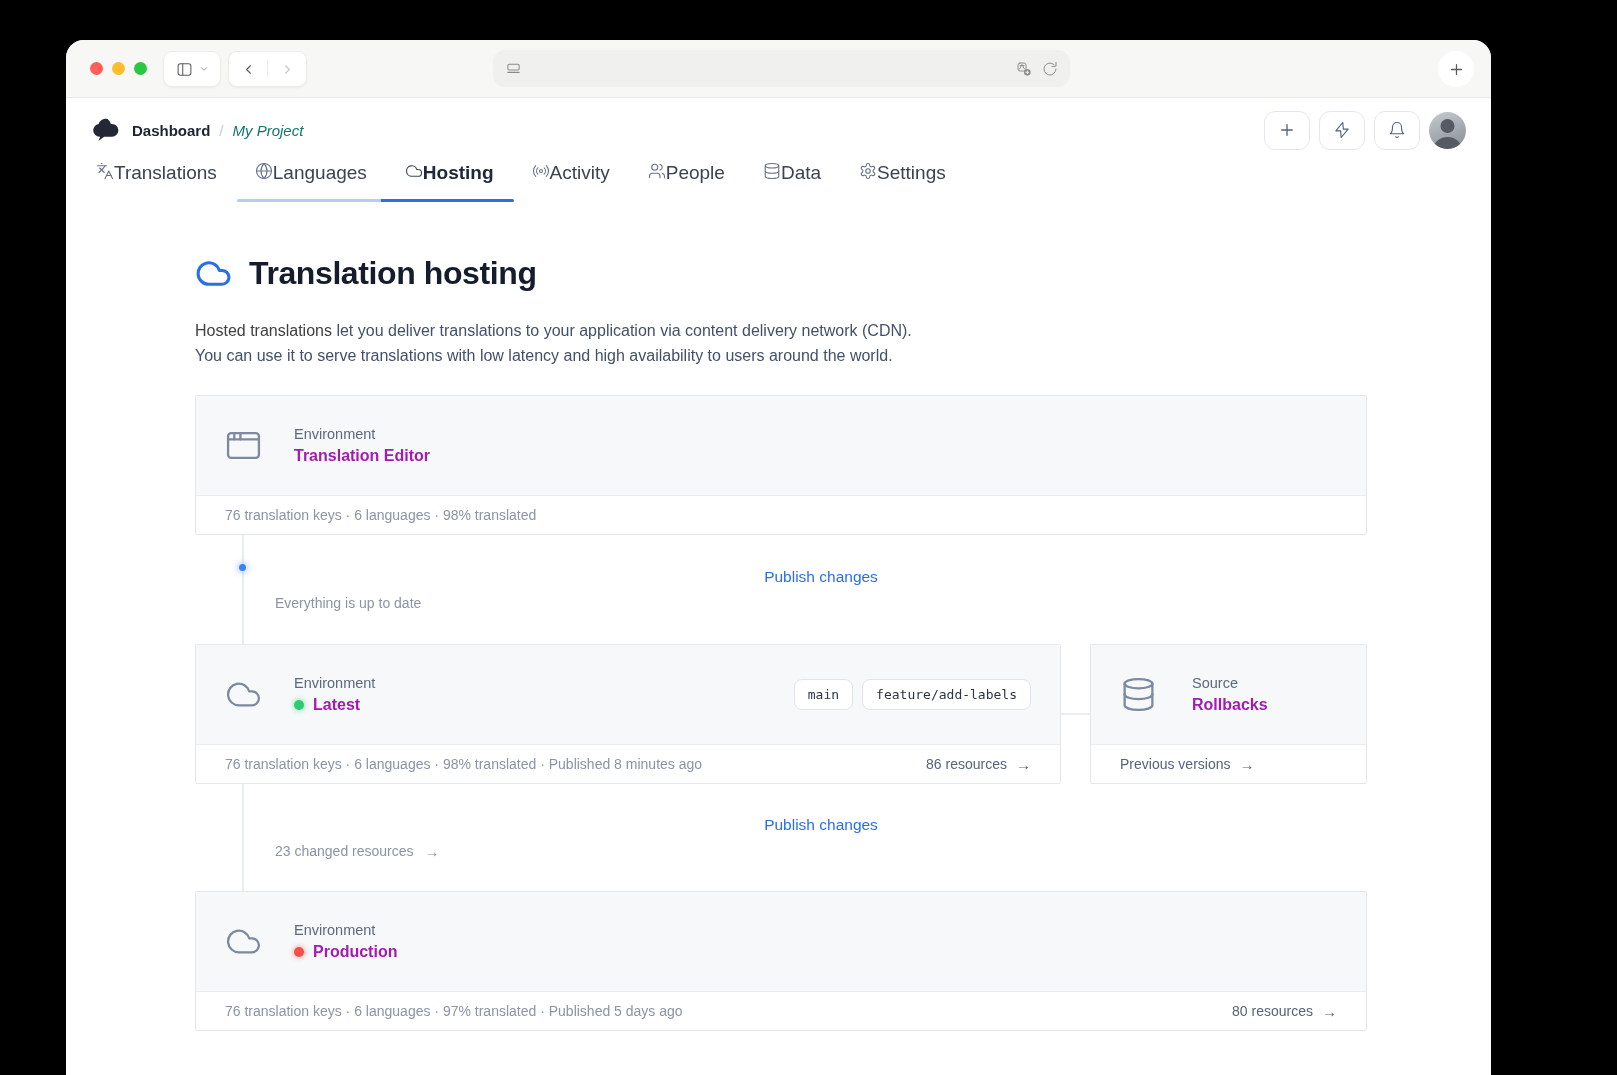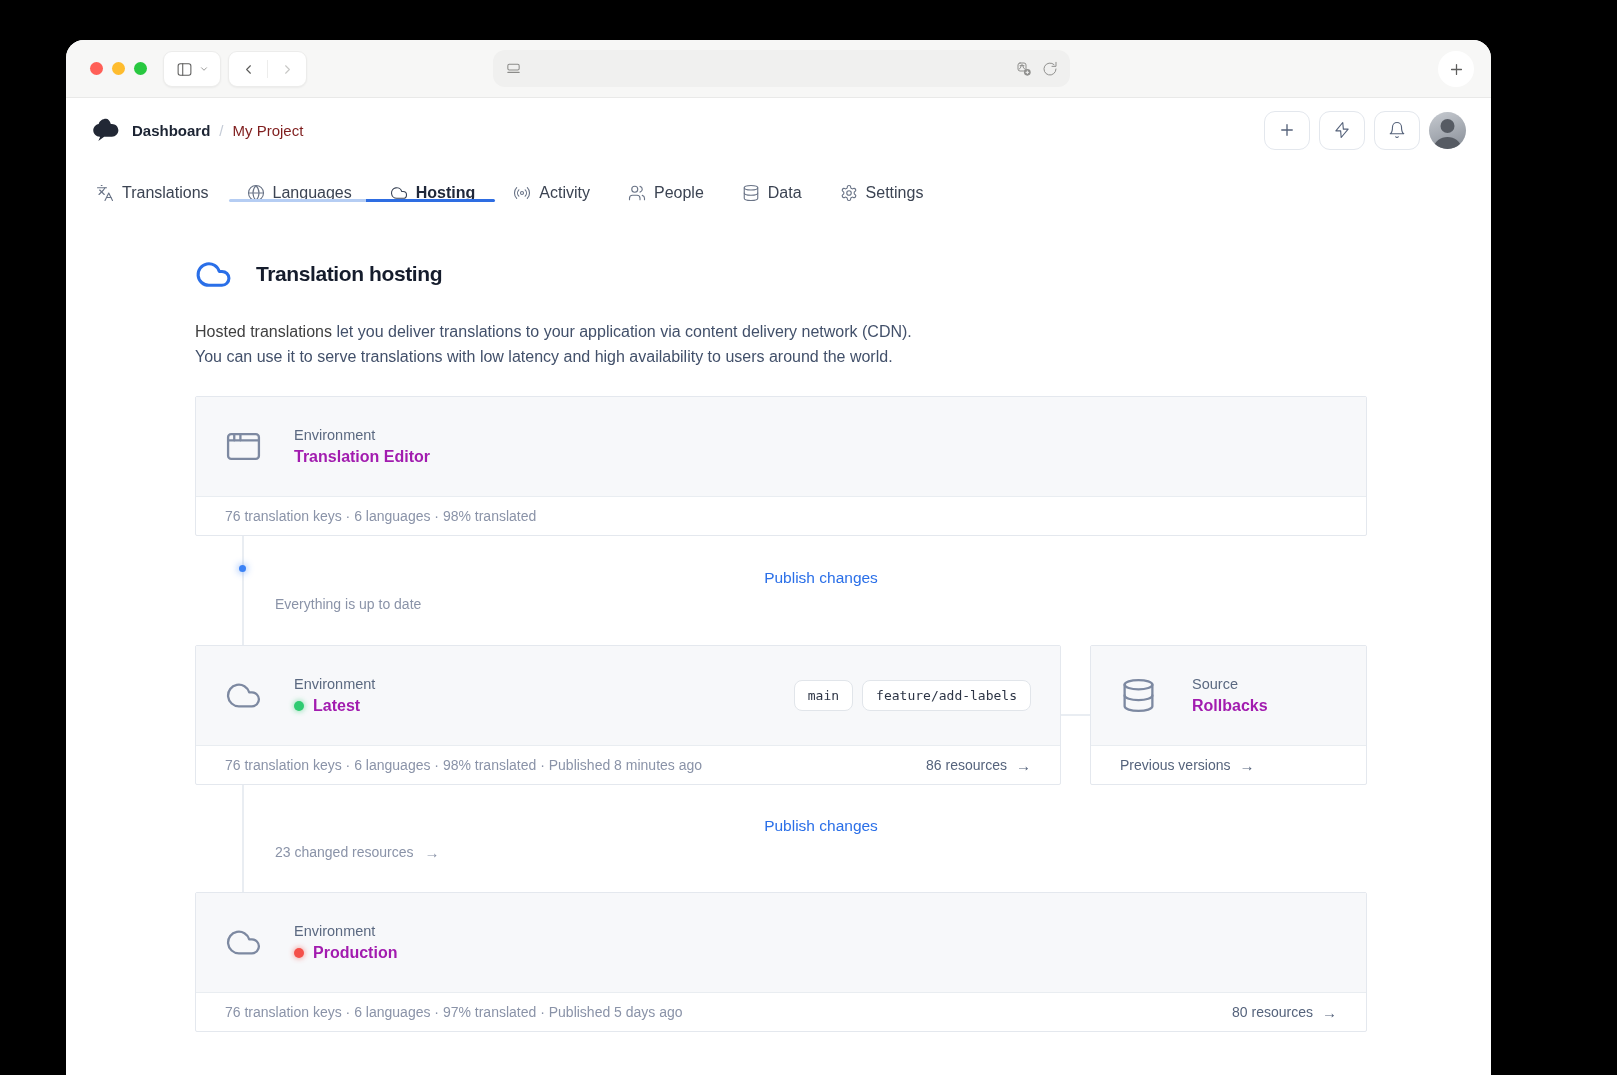--- a/index.html
+++ b/index.html
@@ -30,50 +30,50 @@
   .ic{display:inline-flex;align-items:center;justify-content:center;}
   .ic svg{stroke:currentColor;fill:none;stroke-width:1.8;stroke-linecap:round;stroke-linejoin:round;}
   .ic.thin svg{stroke-width:1.5;}
 
   
   .appbar{height:64px;display:flex;align-items:center;padding:0 25px;background:#fff;justify-content:center;}
   .logo{width:30px;height:26px;margin-right:11px;}
   .crumbs{display:flex;align-items:center;gap:9px;font-size:15px;}
   .crumb-a{font-weight:700;color:#1c2433;}
   .crumb-sep{color:#c4cbd6;}
-  .crumb-b{color:#7f1d1d;}
+  .crumb-b{color:#0f766e;font-style:italic;}
   .appbar-right{margin-left:auto;display:flex;align-items:center;gap:9px;}
   .hbtn{width:44px;height:37px;border-radius:11px;border:1px solid #e3e7ed;background:#fff;
         display:flex;align-items:center;justify-content:center;color:#55627a;}
   .assist{width:193px;height:37px;border-radius:11px;border:1px solid #e3e7ed;background:#fff;
           display:flex;align-items:center;padding:0 12px;box-sizing:border-box;gap:9px;color:#7e8aa2;}
   .assist input{border:0;outline:0;background:transparent;flex:1;min-width:0;font-size:15px;
                 font-family:inherit;color:#3a4references;color:#3a4560;}
   .assist input::placeholder{color:#8d99af;}
   .assist .kbd{color:#a6afc1;font-size:14px;white-space:nowrap;}
   .avatar{width:37px;height:37px;border-radius:50%;overflow:hidden;background:linear-gradient(160deg,#c7cbd1,#878d96);
           display:flex;align-items:flex-end;justify-content:center;}
 
   
   .tabs{display:flex;align-items:center;height:40px;padding-left:16px;background:#fff;}
-  .tab{position:relative;display:flex;align-items:flex-end;gap:8px;height:40px;padding:0 14px;
-       margin-right:10px;font-size:16px;font-weight:500;color:#3b4352;cursor:default;}
+  .tab{position:relative;display:flex;align-items:flex-start;gap:0;height:40px;padding:0 14px;
+       margin-right:10px;font-size:19px;font-weight:500;color:#3b4352;cursor:default;}
   .tab .ic{color:#6a7487;}
   .tab.active{color:#20283a;font-weight:600;}
   .tab.active .ic{color:#3c4658;}
   .tab.ind-light::after{content:'';position:absolute;left:-4px;right:-10px;bottom:0;height:3px;
        background:#b5cdf3;border-radius:2px 0 0 2px;}
   .tab.ind-dark::after{content:'';position:absolute;left:-10px;right:-6px;bottom:0;height:3px;
        background:#2e6de2;border-radius:0 2px 2px 0;}
 
   
   .main{width:1172px;margin-left:129px;}
   .page-title{display:flex;align-items:center;gap:17px;margin-top:53px;color:#151c2c;}
   .page-title .ic{color:#2a6fe8;}
-  .page-title h1{margin:7px;font-size:21px;font-weight:700;letter-spacing:-.4px;}
+  .page-title h1{margin:0;font-size:32px;font-weight:700;letter-spacing:-.4px;}
   .intro{margin-top:27px;font-size:16px;line-height:24.5px;color:#42506a;}
   .intro a{color:#404040;text-decoration:none;}
 
   
   .flow{position:relative;margin-top:27px;padding-bottom:58px;}
   .vline{position:absolute;left:47px;top:140px;height:356px;width:2px;background:#e9edf2;}
   .vdot{position:absolute;left:44px;top:169px;width:7px;height:7px;border-radius:50%;background:#3b82f6;
         box-shadow:0 0 6px 2px rgba(59,130,246,.35);}
   .card{position:relative;border:1px solid #e4e8ee;border-radius:2px;background:#fff;overflow:hidden;
         box-sizing:border-box;height:140px;}

